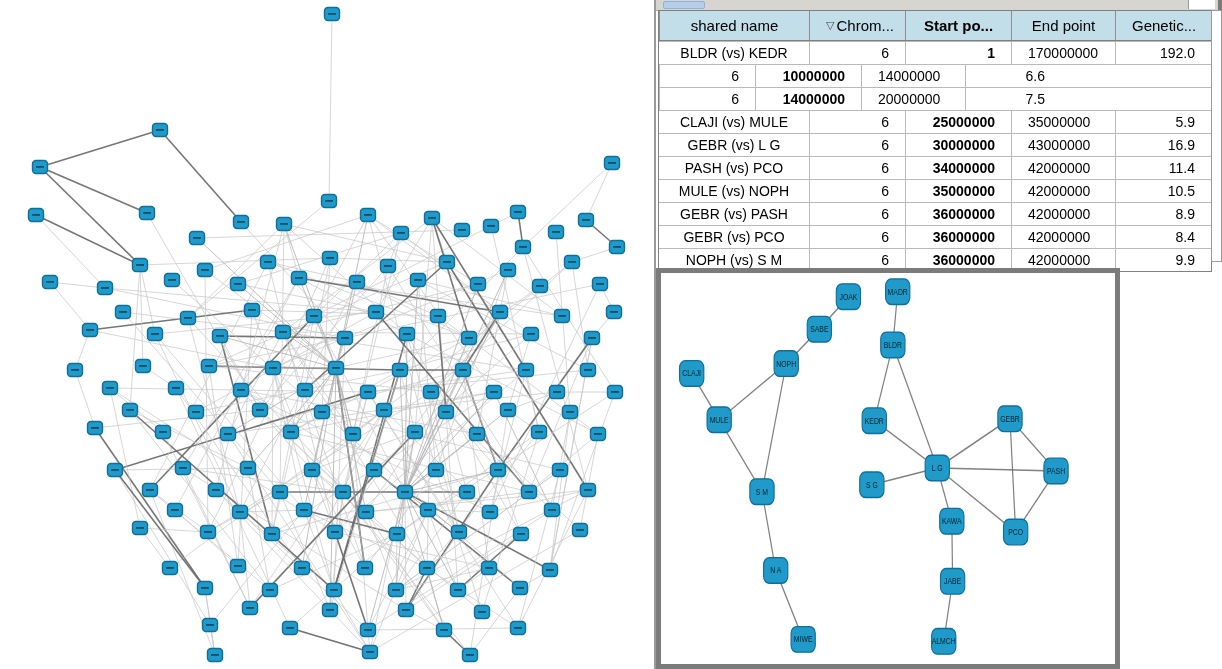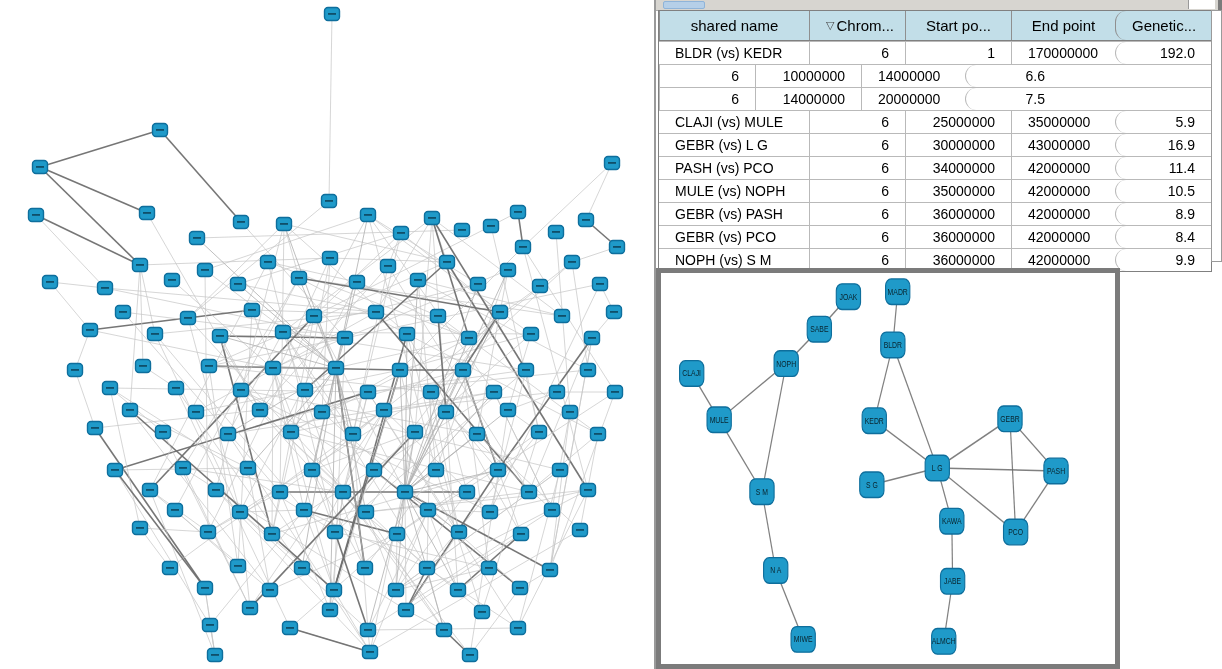--- a/index.html
+++ b/index.html
@@ -16,25 +16,25 @@
   .top-strip{position:absolute;left:0;top:0;width:100%;height:10px;background:#d7d5d0;border-bottom:1px solid #aaa;}
   .strip-thumb{position:absolute;left:7px;top:1px;width:42px;height:8px;background:#b5cfe8;border:1px solid #8fb4d9;box-sizing:border-box;border-radius:2px;}
   .strip-gap{position:absolute;left:532px;top:0;width:26px;height:9px;background:#fff;border-left:1px solid #999;}
   .strip-end{position:absolute;right:0;top:0;width:4px;height:10px;background:#7b7b7b;}
   
   .edge-table{position:absolute;left:2px;top:10px;width:552px;border:1px solid #808080;border-collapse:collapse;background:#fff;font-size:14px;}
   .tr{display:flex;height:22px;line-height:22px;border-top:1px solid #b9b9b9;}
   .tr.head{height:29px;line-height:29px;background:var(--header-bg);border-top:none;border-bottom:1px solid #808080;font-size:15px;}
   .td{box-sizing:border-box;border-left:1px solid #b9b9b9;padding:0 16px;white-space:nowrap;overflow:hidden;}
   .tr.head .td{border-left:1px solid #8f8f8f;text-align:center;}
-  .td.c0{width:150px;border-left:none;text-align:left;}
+  .td.c0{width:150px;border-left:none;text-align:center;}
   .td.c1{width:96px;text-align:right;}
-  .td.c2{width:106px;text-align:right;}
+  .td.c2{width:106px;text-align:right;font-weight:bold;}
   .td.c3{width:104px;text-align:left;}
-  .td.c4{width:96px;text-align:right;border-radius:11px;}
+  .td.c4{width:96px;text-align:right;}
   .filter-glyph{float:left;color:#444;font-size:11px;margin-right:2px;}
   .table-gutter{position:absolute;left:555px;top:10px;width:11px;height:252px;background:#fff;border:1px solid #9a9a9a;box-sizing:border-box;}
   
   .net-panel{position:absolute;left:0;top:268px;width:464px;height:401px;box-sizing:border-box;border:5px solid var(--panel-border);background:#fff;}
   .net-panel svg{display:block;width:100%;height:100%;}
   text{pointer-events:none;}
 </style>
 </head>
 <body>
 

